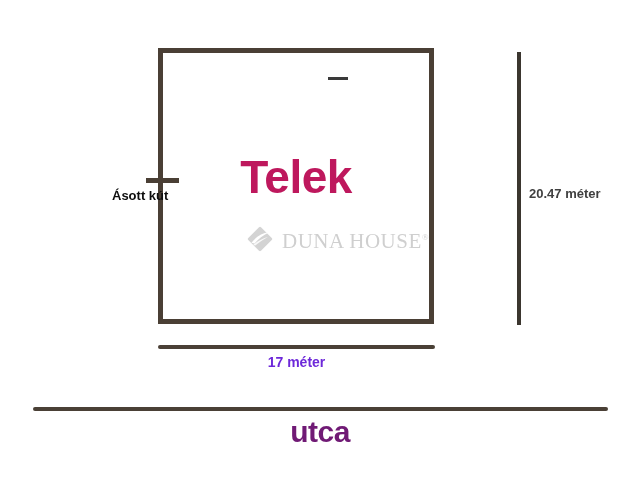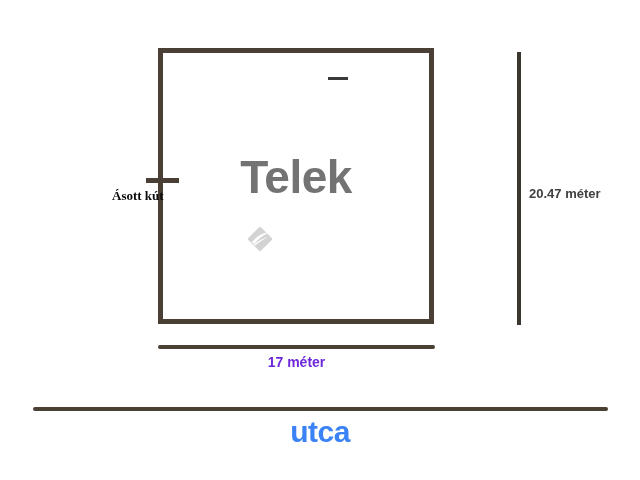--- a/index.html
+++ b/index.html
@@ -37,21 +37,21 @@
   }
 
   .plot-label {
     position: absolute;
     left: 158px;
     top: 152px;
     width: 276px;
     text-align: center;
     font-size: 46px;
     font-weight: bold;
-    color: #737373;
+    color: #be185d;
     letter-spacing: -0.5px;
     line-height: 50px;
     font-family: "Liberation Sans", sans-serif;
     white-space: nowrap;
   }
 
   
   .top-dash {
     position: absolute;
     left: 328px;
@@ -71,21 +71,21 @@
     background: #4a3f35;
   }
   .well-label {
     position: absolute;
     left: 112px;
     top: 188px;
     font-size: 13px;
     font-weight: bold;
     color: #0d0d0d;
     white-space: nowrap;
-    font-family: Liberation Serif, serif;
+    font-family: Liberation Sans, sans-serif;
     text-align: right;
   }
 
   
   .dim-vline {
     position: absolute;
     left: 517px;
     top: 52px;
     width: 4px;
     height: 273px;
@@ -136,21 +136,21 @@
     border-radius: 2px;
   }
   .street-label {
     position: absolute;
     left: 0px;
     top: 415px;
     width: 640px;
     text-align: center;
     font-size: 30px;
     font-weight: bold;
-    color: #3b82f6;
+    color: #701a75;
     letter-spacing: -0.5px;
     font-family: "Liberation Sans", sans-serif;
   }
 
   
   .watermark {
     position: absolute;
     left: 245px;
     top: 224px;
     display: flex;
@@ -203,15 +203,18 @@
   <div class="street-label">utca</div>
 
   <div class="watermark">
     <div class="wm-logo">
       <svg viewBox="0 0 30 30" width="30" height="30" xmlns="http://www.w3.org/2000/svg">
         <rect x="6.0" y="6.0" width="18" height="18" rx="1.4" ry="1.4" transform="rotate(-45 15 15)" fill="#b9b9b9"></rect>
         <path d="M6.5 18.8 C11 12.5, 17.5 8.8, 23.6 8.6 C18.4 11.2, 13.2 15.0, 9.6 19.6 Z" fill="#ffffff"></path>
         <path d="M8.2 20.9 C12.5 16.9, 18.2 13.9, 23.0 12.9 C18.2 15.6, 13.3 18.6, 10.3 21.6 Z" fill="#ffffff" opacity="0.85"></path>
       </svg>
     </div>
+    <div class="wm-text">
+      <span>DUNA HOUSE</span><span class="sup">®</span>
+    </div>
   </div>
 
 </div>
 
 </body></html>

